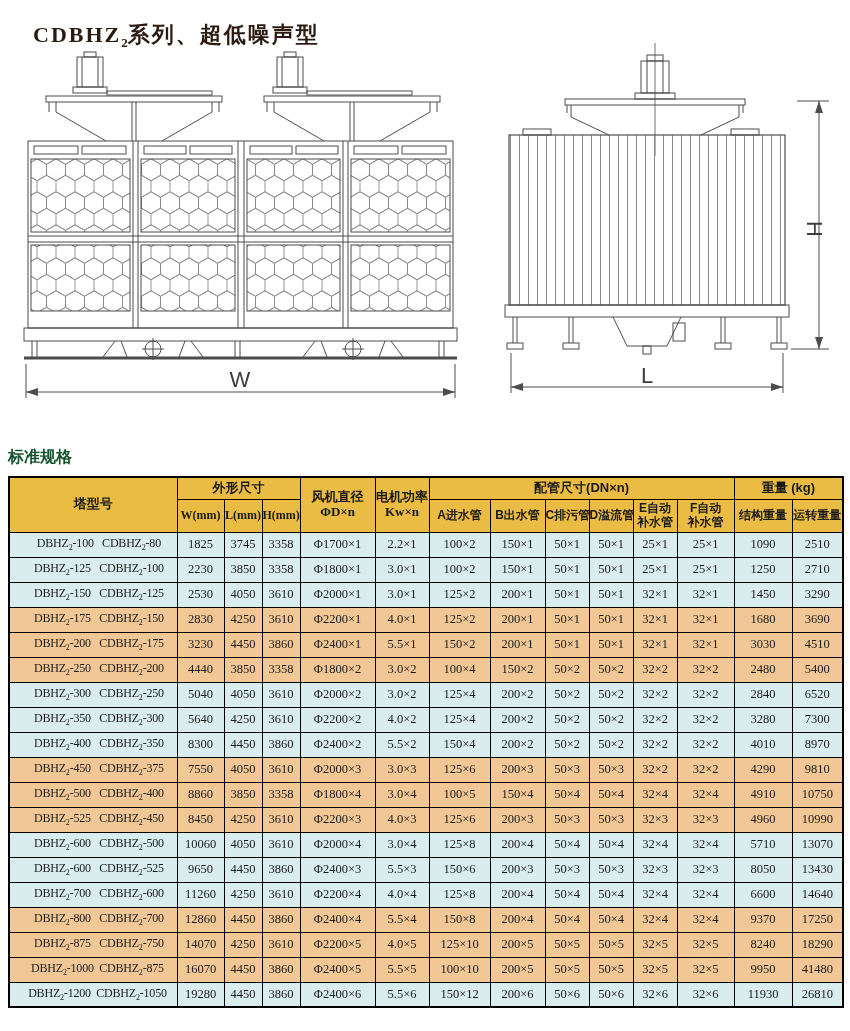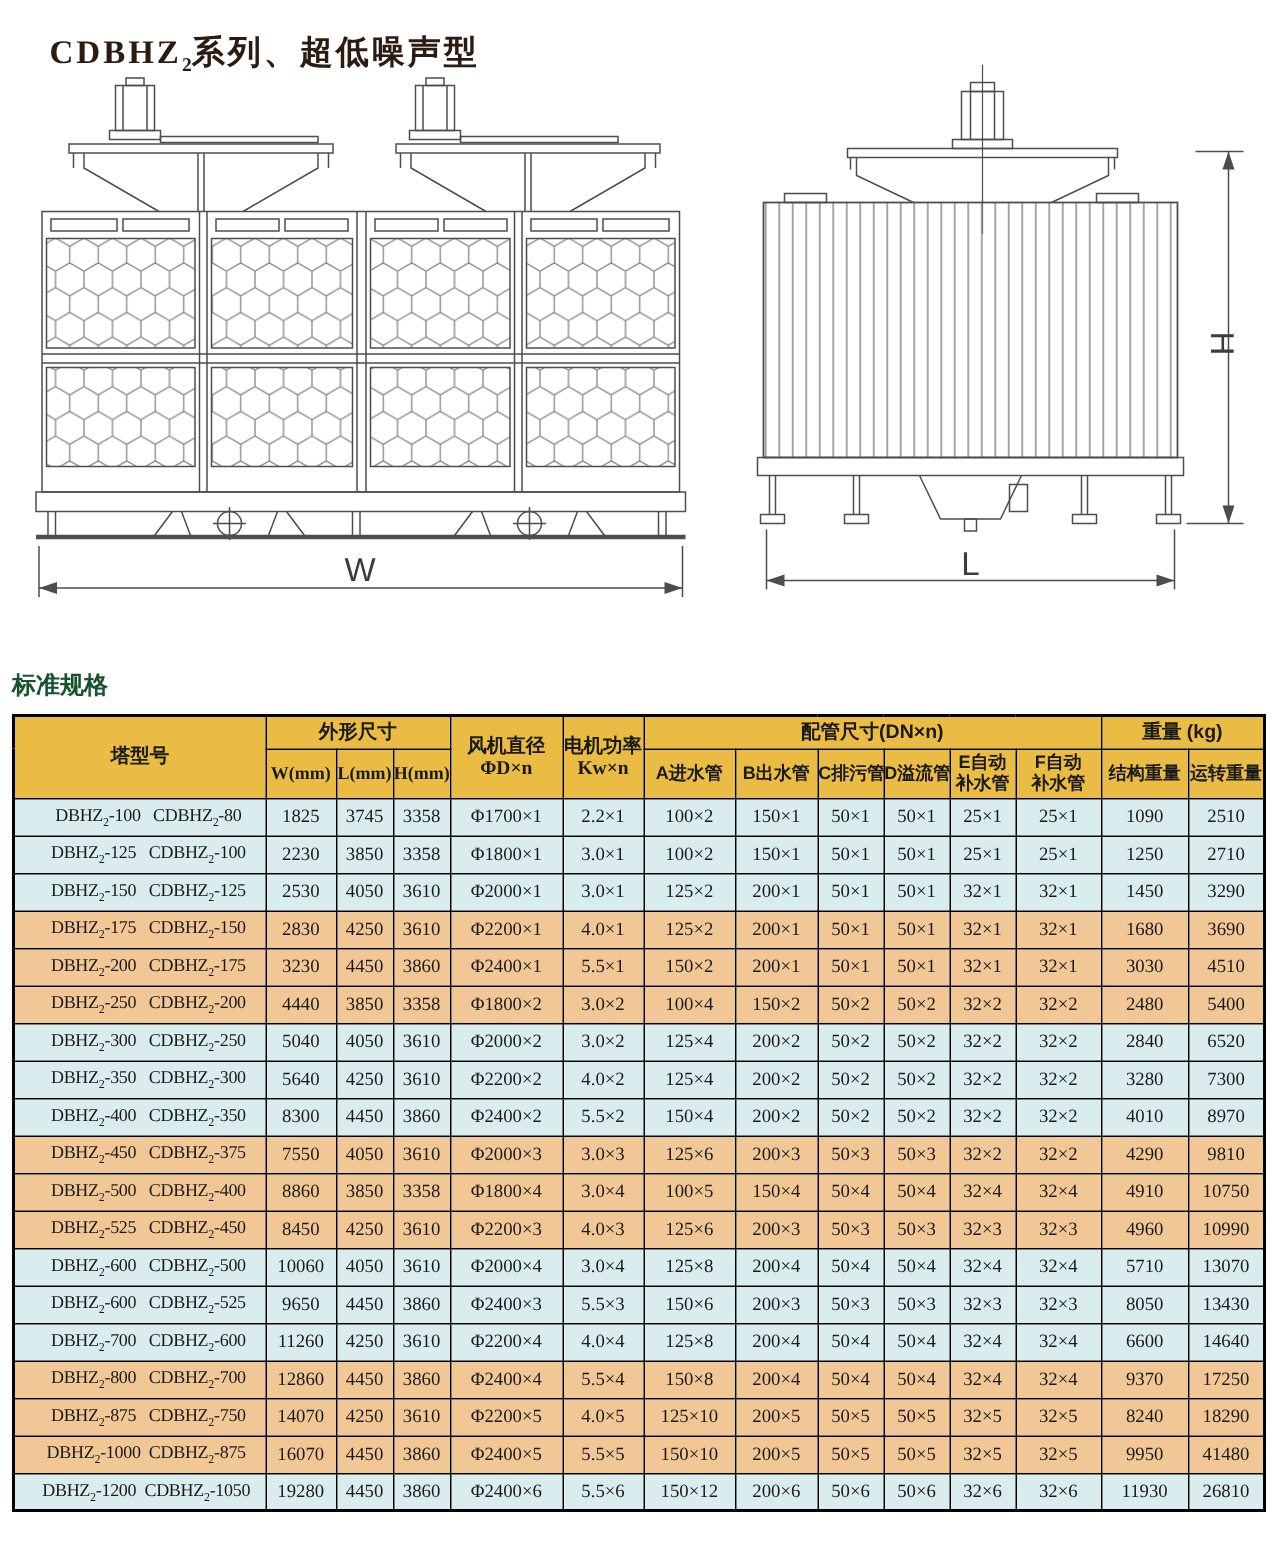--- a/index.html
+++ b/index.html
@@ -568,21 +568,21 @@
         <td>8240</td>
         <td>18290</td>
       </tr>
       <tr class="tan">
         <td class="model-cell"><span class="m1">DBHZ<sub>2</sub>-1000</span><span class="m2">CDBHZ<sub>2</sub>-875</span></td>
         <td>16070</td>
         <td>4450</td>
         <td>3860</td>
         <td>Φ2400×5</td>
         <td>5.5×5</td>
-        <td>150×10</td>
+        <td>100×10</td>
         <td>200×5</td>
         <td>50×5</td>
         <td>50×5</td>
         <td>32×5</td>
         <td>32×5</td>
         <td>9950</td>
         <td>41480</td>
       </tr>
       <tr class="blue">
         <td class="model-cell"><span class="m1">DBHZ<sub>2</sub>-1200</span><span class="m2">CDBHZ<sub>2</sub>-1050</span></td>

